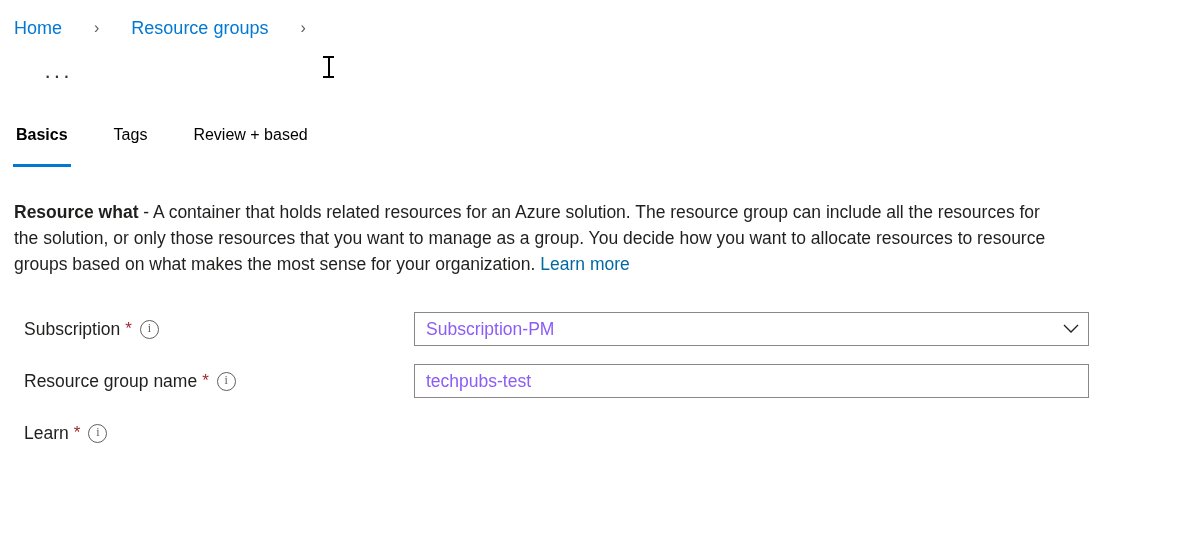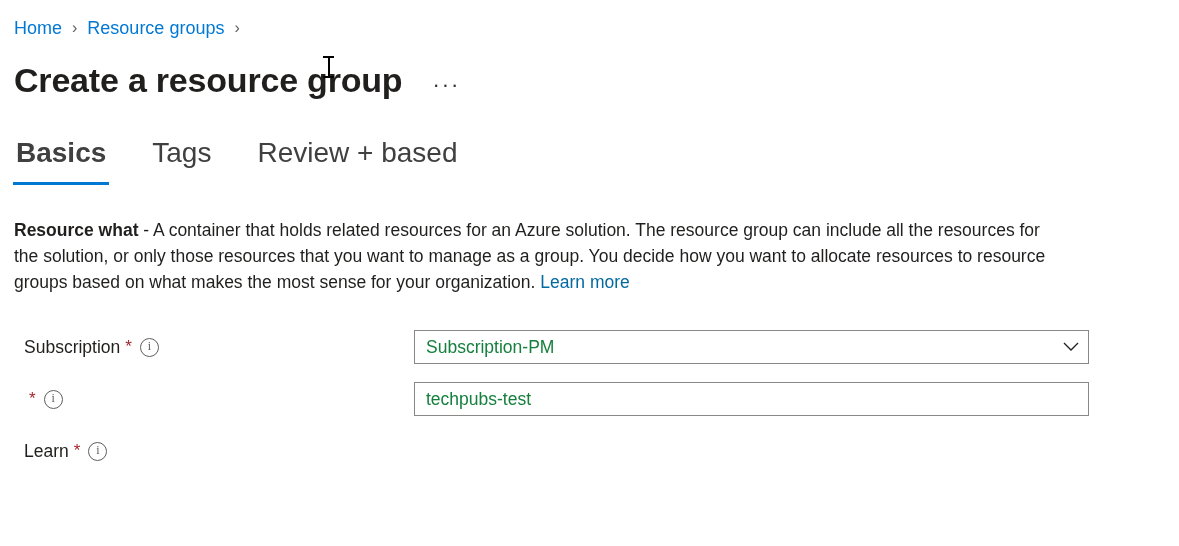--- a/index.html
+++ b/index.html
@@ -22,20 +22,21 @@
     padding: 0 0 0 14px;
   }
 
   
   .breadcrumb {
     display: flex;
     align-items: center;
     height: 40px;
     padding-top: 8px;
     font-size: 18px;
+    gap: 22px;
   }
   .breadcrumb a {
     color: #0078d4;
     text-decoration: none;
     cursor: pointer;
   }
   .crumb-sep {
     color: #605e5c;
     font-size: 16px;
     margin: 0 10px;
@@ -96,23 +97,23 @@
   .text-cursor .bar-bot { top: 21px; }
 
   
   .tabs {
     display: flex;
     align-items: flex-end;
     margin-top: 45px;
     height: 40px;
   }
   .tab {
-    font-size: 28px;
-    color: #404040;
-    padding: 0 2px 16px 2px;
+    font-size: 16px;
+    color: #000000;
+    padding: 0 2px 23px 2px;
     margin-right: 42px;
     cursor: pointer;
     position: relative;
     white-space: nowrap;
   }
   .tab.active {
     font-weight: 600;
   }
   .tab.active::after {
     content: "";
@@ -183,21 +184,21 @@
     height: 34px;
     border: 1px solid #8a8886;
     background: #ffffff;
     box-sizing: border-box;
     display: flex;
     align-items: center;
     cursor: text;
   }
   .field .value {
     font-size: 17.5px;
-    color: #15803d;
+    color: #8b5cf6;
     padding-left: 11px;
     flex: 1;
     white-space: nowrap;
     overflow: hidden;
   }
   .chev {
     width: 34px;
     height: 32px;
     display: flex;
     align-items: center;
@@ -212,21 +213,20 @@
 <div class="page">
 
   <div class="breadcrumb">
     <a href="#">Home</a>
     <span class="crumb-sep">›</span>
     <a href="#">Resource groups</a>
     <span class="crumb-sep">›</span>
   </div>
 
   <div class="title-row">
-    <h1 class="page-title">Create a resource group</h1>
     <div class="ellipsis-btn">···</div>
   </div>
 
   <div class="text-cursor">
     <div class="bar-top"></div>
     <div class="stem"></div>
     <div class="bar-bot"></div>
   </div>
 
   <div class="tabs">
@@ -252,20 +252,21 @@
         <span class="chev">
           <svg width="16" height="10" viewBox="0 0 16 10">
               <path d="M1 1 L8 8 L15 1" fill="none" stroke="#201f1e" stroke-width="1.3"></path>
             </svg>
         </span>
       </div>
     </div>
 
     <div class="form-row">
       <div class="form-label">
+        <span>Resource group name</span>
         <span class="req">*</span>
         <span class="info-icon">i</span>
       </div>
       <div class="field">
         <span class="value">techpubs-test</span>
       </div>
     </div>
 
     <div class="form-row">
       <div class="form-label">

